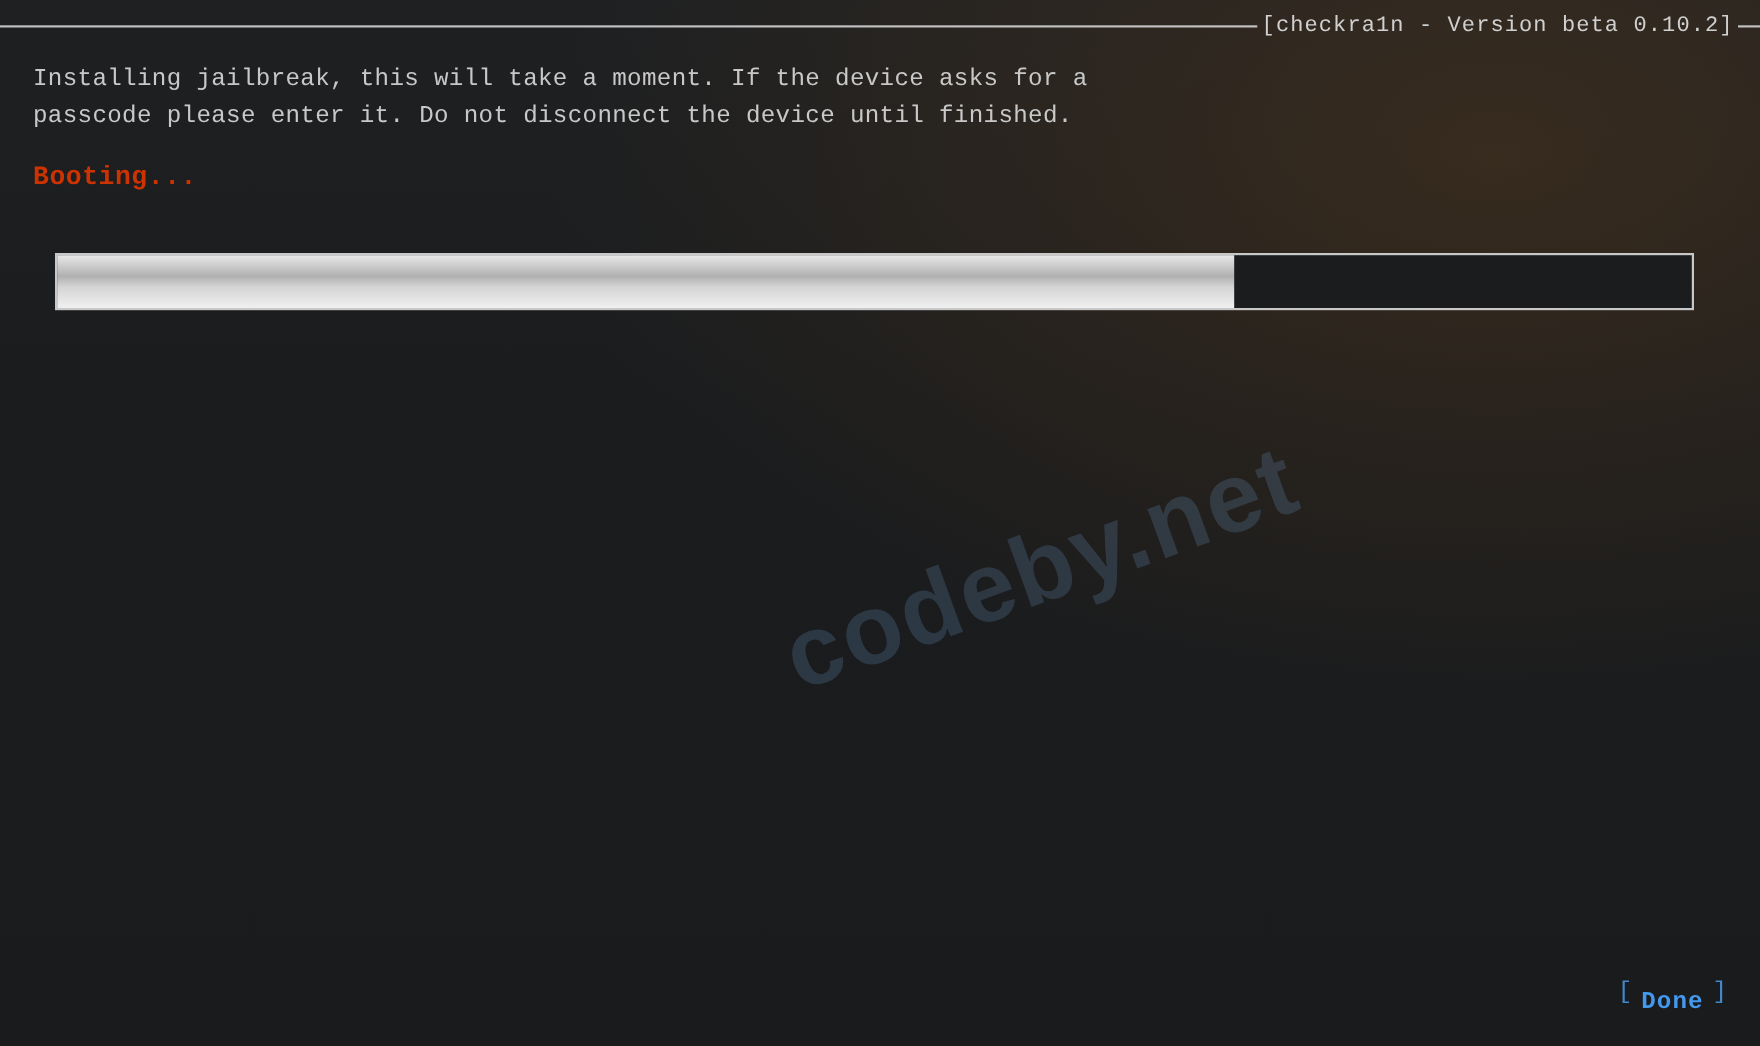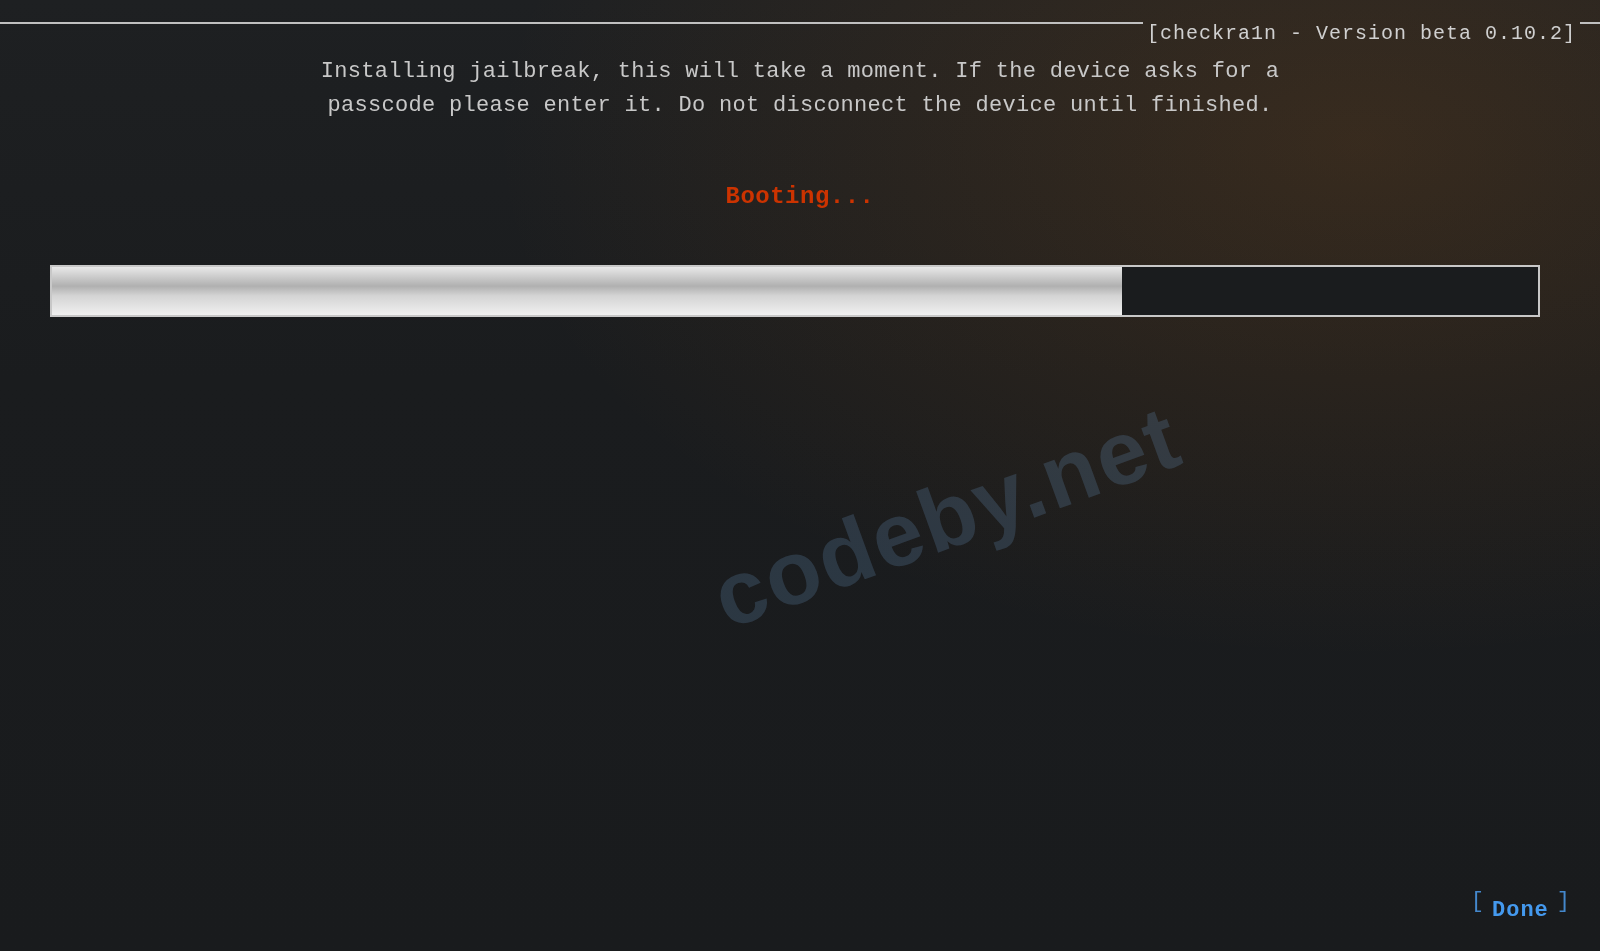--- a/index.html
+++ b/index.html
@@ -20,24 +20,25 @@
     .screen {
       width: 100%;
       height: 100%;
       background: radial-gradient(ellipse at 85% 15%, rgba(180, 100, 20, 0.18) 0%, transparent 45%),
                   linear-gradient(180deg, #1e2022 0%, #1a1c1e 40%, #191b1d 100%);
       position: relative;
     }
 
     .title-line {
       position: absolute;
-      top: 22px;
+      top: 12px;
       left: 0;
       right: 0;
       display: flex;
+      align-items: center;
     }
 
     .title-line-left {
       flex: 1;
       height: 2px;
       background: #c0c0c0;
     }
 
     .title-text {
       color: #d0d0d0;
@@ -51,37 +52,36 @@
       width: 20px;
       height: 2px;
       background: #c0c0c0;
     }
 
     .content {
       position: absolute;
       top: 55px;
       left: 30px;
       right: 30px;
-      text-align: center;
     }
 
     .instruction-text {
       color: #c8c8c8;
       font-size: 22px;
       line-height: 1.55;
       font-family: 'Courier New', Courier, monospace;
       letter-spacing: 0.3px;
     }
 
     .booting-text {
       color: #cc3300;
       font-size: 24px;
       font-family: 'Courier New', Courier, monospace;
       font-weight: bold;
-      margin-top: 60px;
+      margin-top: 25px;
       letter-spacing: 0.5px;
     }
 
     .progress-container {
       margin-top: 55px;
       margin-left: 20px;
       margin-right: 30px;
     }
 
     .progress-bar-outer {

